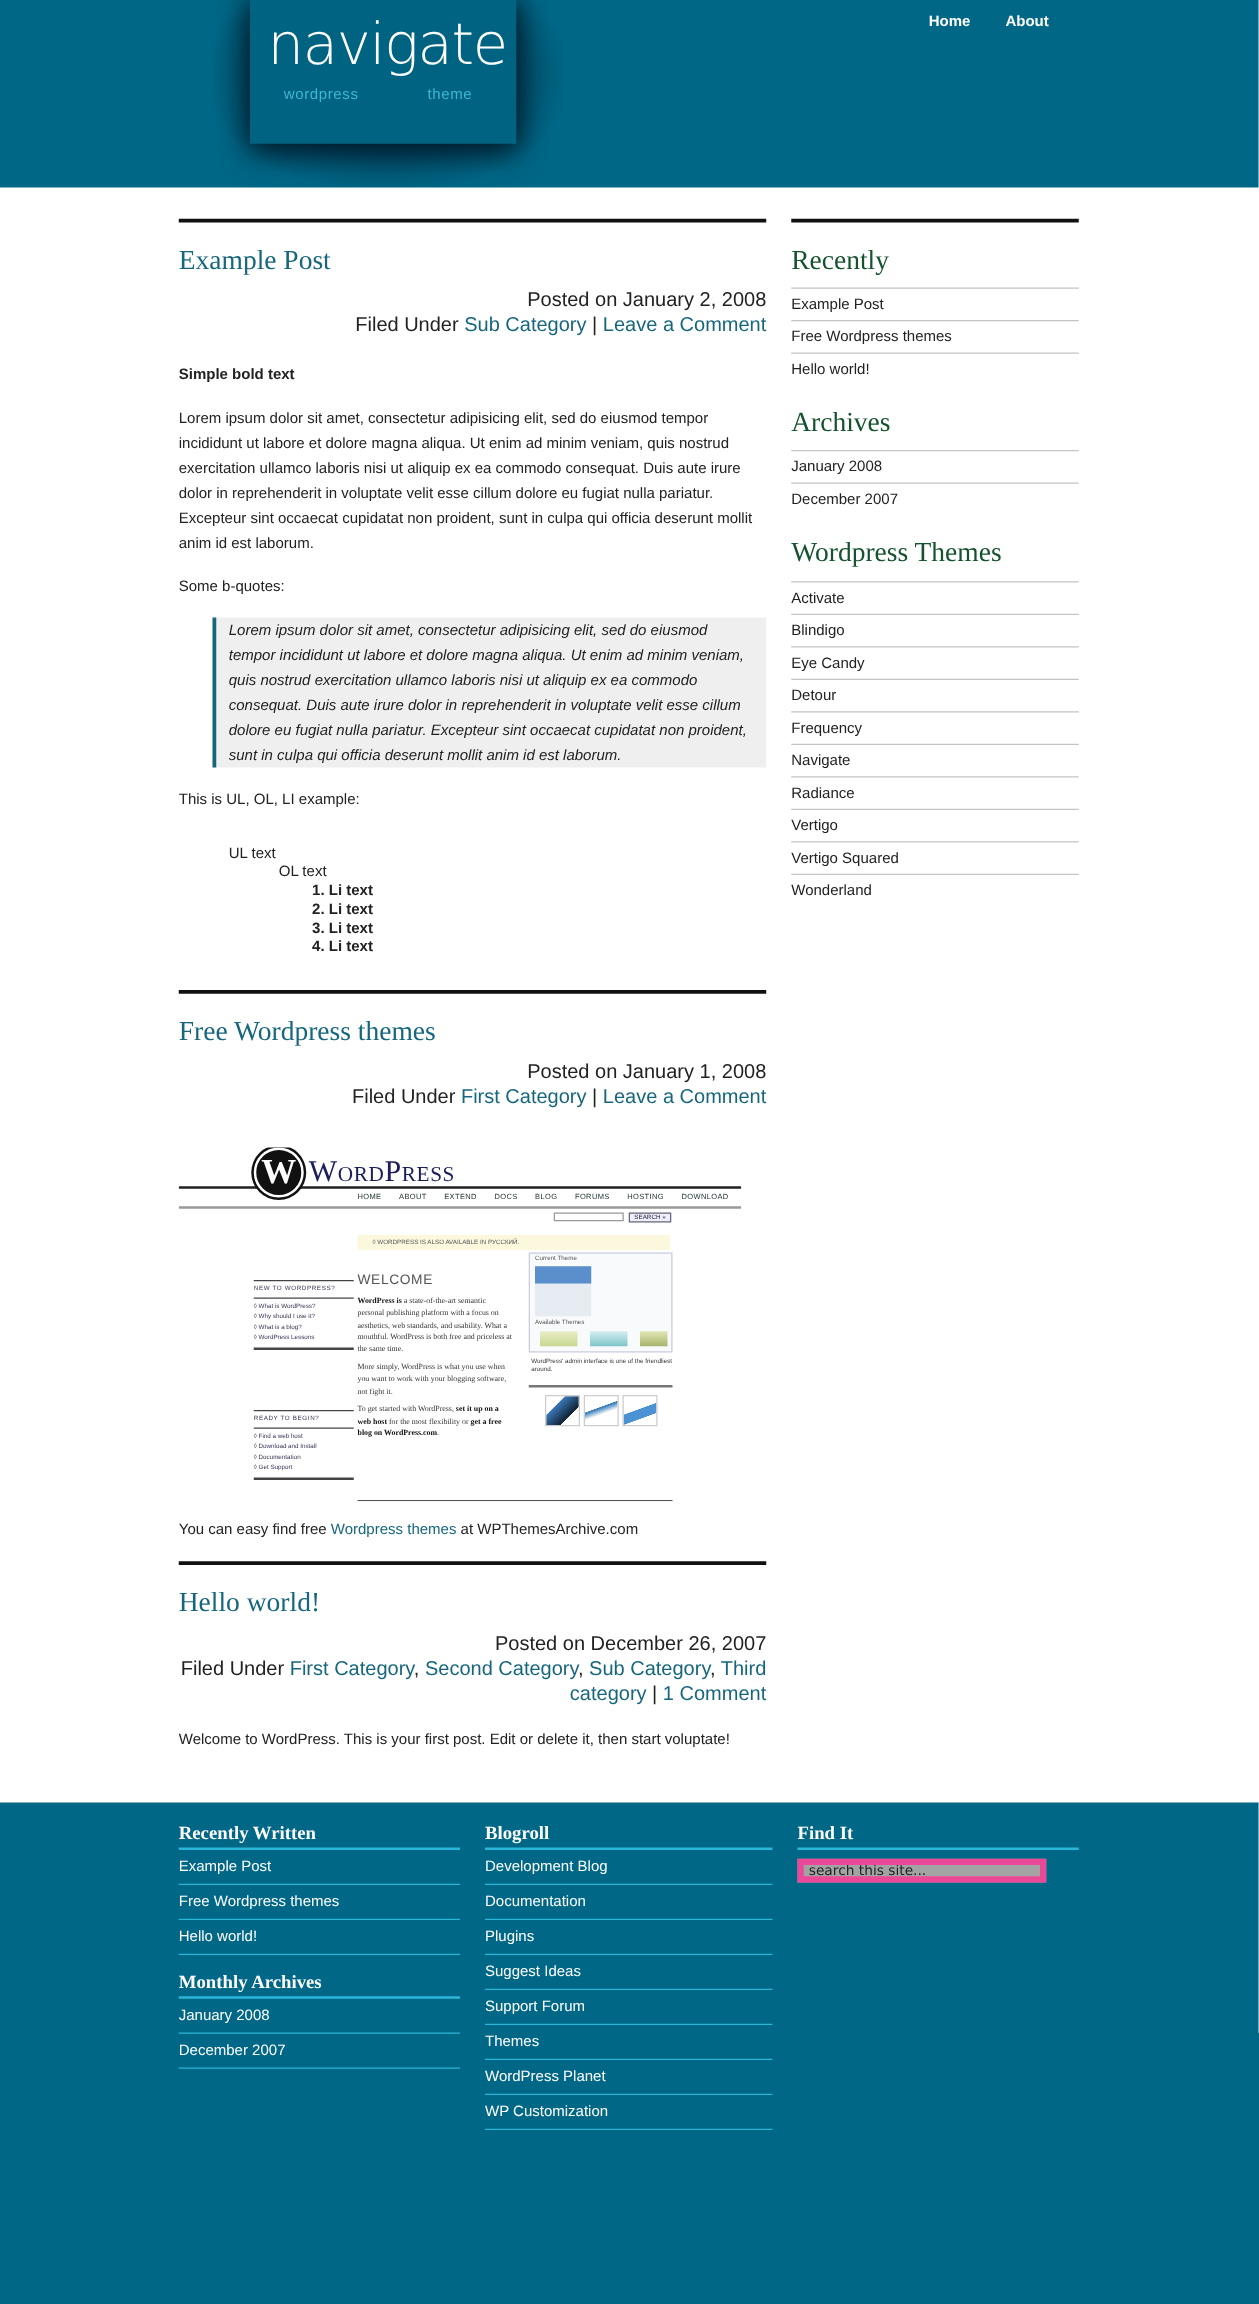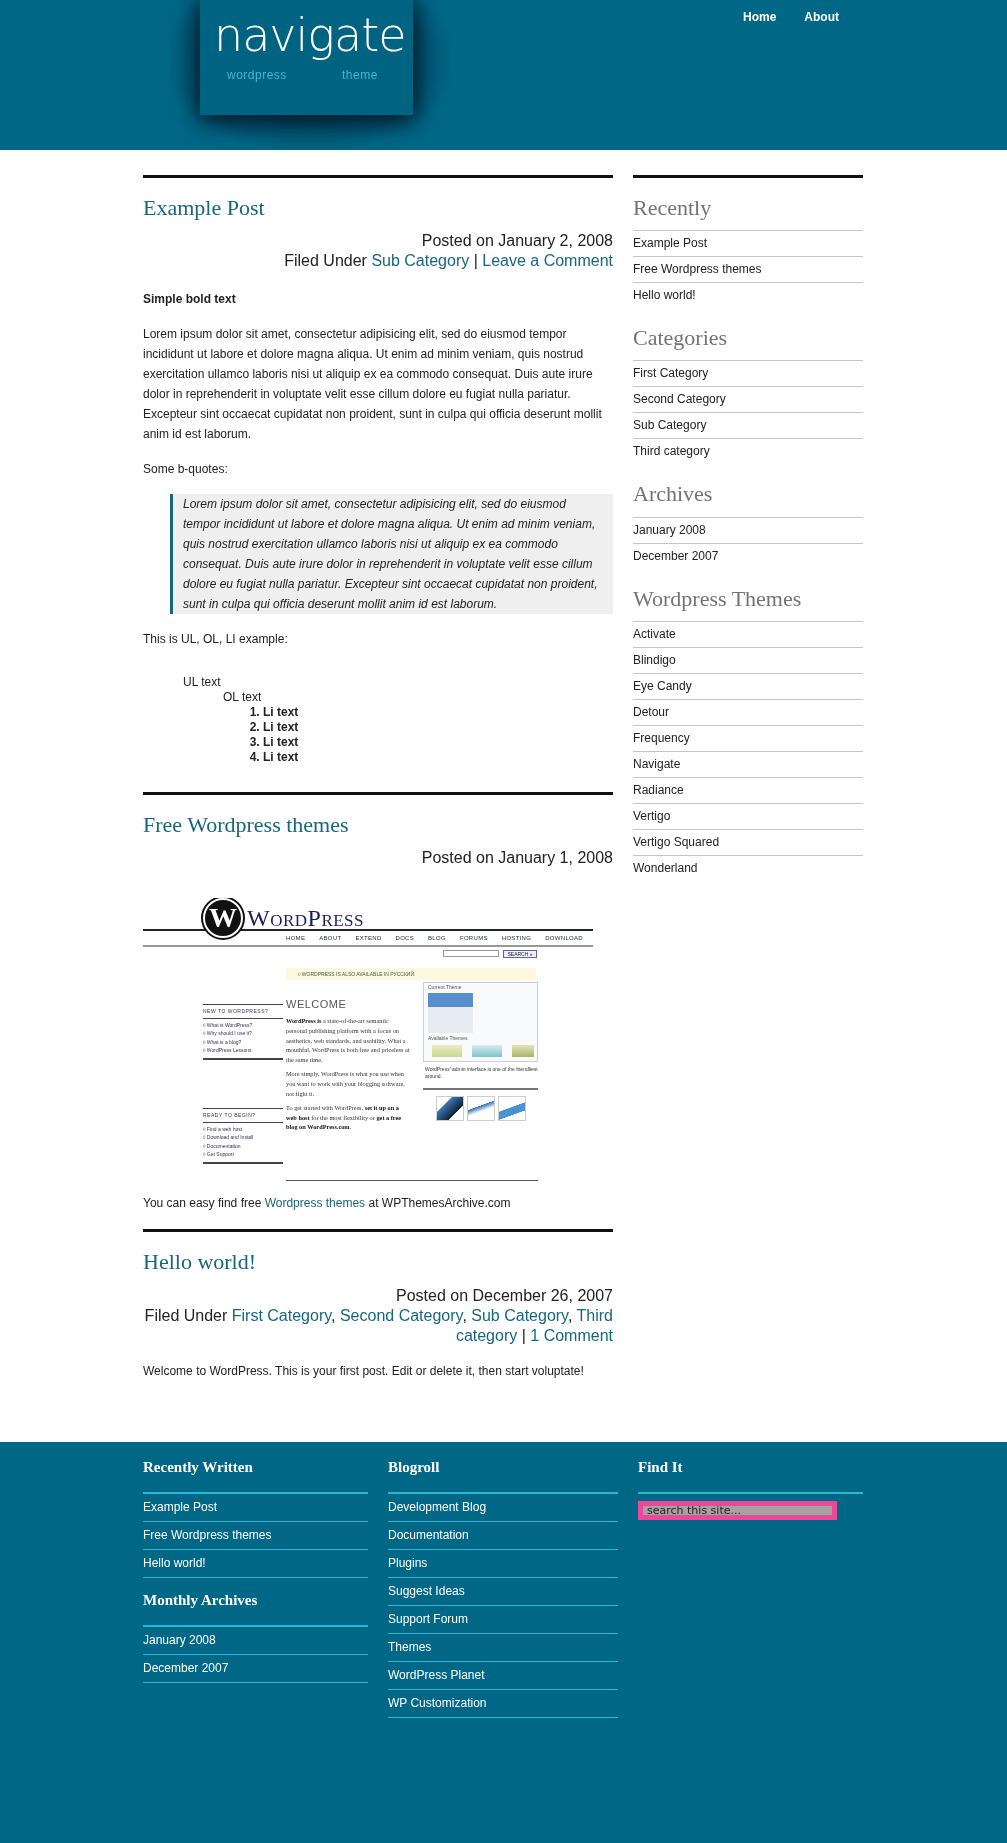--- a/index.html
+++ b/index.html
@@ -70,30 +70,30 @@
   .wp-thumbs div { width: 28px; height: 25px; border: 1px solid #ccc; background: linear-gradient(135deg,#fff 30%,#3a78b8 31%,#123 70%,#fff 71%); }
   .wp-thumbs div:nth-child(2) { background: linear-gradient(160deg,#fff 40%,#2a74b8 41%,#fff 60%); }
   .wp-thumbs div:nth-child(3) { background: linear-gradient(160deg,#fff 45%,#4a92d4 46%,#4a92d4 70%,#fff 71%); }
   .wp-bottom { position: absolute; left: 143px; top: 282px; width: 252px; height: 1px; background: #555; }
 
   
   .sb-top { border-top: 3px solid #111; }
   .widget { margin-top: 18px; }
   .widget:first-child { margin-top: 0; }
   .sb-top .widget:first-child { padding-top: 18px; }
-  .widget h2 { font-family: "Liberation Serif", serif; font-size: 22px; color: #737373; font-weight: normal; line-height: 1.1; padding-bottom: 10px; border-bottom: 1px solid #c4c4c4; }
+  .widget h2 { font-family: "Liberation Serif", serif; font-size: 22px; color: #14532d; font-weight: normal; line-height: 1.1; padding-bottom: 10px; border-bottom: 1px solid #c4c4c4; }
   .widget ul { list-style: none; }
   .widget li { border-bottom: 1px solid #c4c4c4; font-size: 12px; line-height: 25px; padding-left: 0; color: #222; }
   .widget li:last-child { border-bottom: none; }
   .widget li a { color: #222; }
 
   
   .footer { position: absolute; left: 0; top: 1442px; width: 1007px; height: 401px; background: #006786; }
   .fcol { position: absolute; top: 17px; }
-  .fcol h3 { font-family: "Liberation Serif", serif; font-size: 15px; color: #ffffff; font-weight: bold; padding-bottom: 16px; border-bottom: 2px solid #2bb5d8; margin-bottom: 0; }
+  .fcol h3 { font-family: "Liberation Serif", serif; font-size: 15px; color: #ffffff; font-weight: bold; padding-bottom: 2px; border-bottom: 2px solid #2bb5d8; margin-bottom: 0; }
   .fcol ul { list-style: none; }
   .fcol li { border-bottom: 1px solid #2bb5d8; line-height: 27px; font-size: 12px; }
   .fcol li a { color: #ffffff; }
   .fcol .block + .block { margin-top: 14px; }
   .fsearch { margin-top: 7px; width: 199px; height: 19px; border: 5px solid #ec4899; background: #a3a3a3; font-family: "DejaVu Sans", sans-serif; font-size: 11px; color: #222; padding: 1px 4px; }
   .design-text { margin-top: 5px; font-size: 12px; line-height: 17px; color: #ffffff; }
   .design-text a { color: #36c1e6; }
 </style>
 </head>
 <body>
@@ -132,20 +132,21 @@
           <li>Li text</li>
           <li>Li text</li>
           <li>Li text</li>
         </ol>
       </div>
     </div>
 
     <div class="post">
       <h2 class="post-title"><a style="color:inherit">Free Wordpress themes</a></h2>
       <div class="meta">Posted on January 1, 2008</div>
+      <div class="meta"><span>Filed Under </span><a>First Category</a> | <a>Leave a Comment</a></div>
 
       <div class="wpshot">
         <div class="wp-line1"></div>
         <div class="wp-line2"></div>
         <div class="wp-logo">
           <div class="wp-circle">W</div>
           <span class="wp-name">WordPress</span>
         </div>
         <div class="wp-nav">
           <span>HOME</span>
@@ -213,29 +214,20 @@
     </div>
   </div>
 
   <div class="sidebar sb-top">
     <div class="widget">
       <h2>Recently</h2>
       <ul>
         <li><a>Example Post</a></li>
         <li><a>Free Wordpress themes</a></li>
         <li><a>Hello world!</a></li>
-      </ul>
-    </div>
-    <div class="widget">
-      <h2>Categories</h2>
-      <ul>
-        <li><a>First Category</a></li>
-        <li><a>Second Category</a></li>
-        <li><a>Sub Category</a></li>
-        <li><a>Third category</a></li>
       </ul>
     </div>
     <div class="widget">
       <h2>Archives</h2>
       <ul>
         <li><a>January 2008</a></li>
         <li><a>December 2007</a></li>
       </ul>
     </div>
     <div class="widget">

